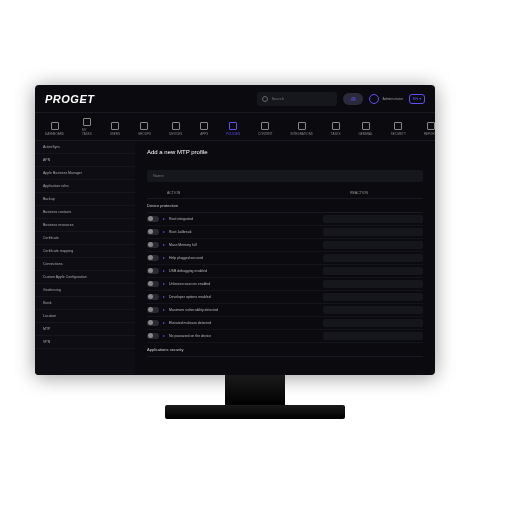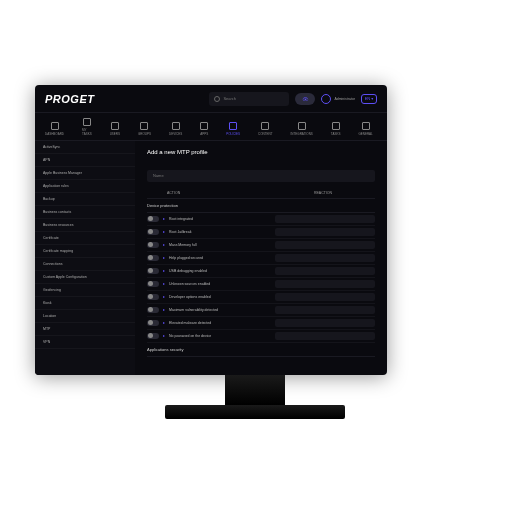--- a/index.html
+++ b/index.html
@@ -1,18 +1,18 @@
 <!DOCTYPE html>
 <html><head>
 <meta charset="utf-8">
 <style>
 *{margin:0;padding:0;box-sizing:border-box;font-family:Arial,sans-serif}
 body{background:#fff;width:510px;height:510px;display:flex;align-items:center;justify-content:center}
 .monitor{width:440px;height:340px;position:relative}
-.screen{width:352px;height:290px;background:#0a0a0f;border-radius:4px;overflow:hidden;box-shadow:0 2px 20px rgba(0,0,0,0.4)}
+.screen{width:400px;height:290px;background:#0a0a0f;border-radius:4px;overflow:hidden;box-shadow:0 2px 20px rgba(0,0,0,0.4)}
 .stand-neck{width:60px;height:30px;background:linear-gradient(#1a1a1a,#000);margin:0 auto}
 .stand-base{width:180px;height:14px;background:linear-gradient(#1a1a1a,#000);margin:0 auto;border-radius:2px}
 .header{height:28px;display:flex;align-items:center;padding:0 10px;border-bottom:1px solid #1a1a22}
 .logo{color:#fff;font-weight:bold;font-size:11px;font-style:italic;letter-spacing:0.5px}
 .spacer{flex:1}
 .search{width:80px;height:14px;background:#16161d;border-radius:3px;display:flex;align-items:center;padding:0 5px;gap:3px}
 .search-icon{width:6px;height:6px;border:1px solid #666;border-radius:50%}
 .search input{background:none;border:none;color:#888;font-size:4px;width:60px;outline:none}
 .notif{width:20px;height:12px;background:#2a2a3a;border-radius:6px;margin-left:6px;display:flex;align-items:center;justify-content:center}
 .notif-icon{color:#5d4ff5;font-size:5px}

